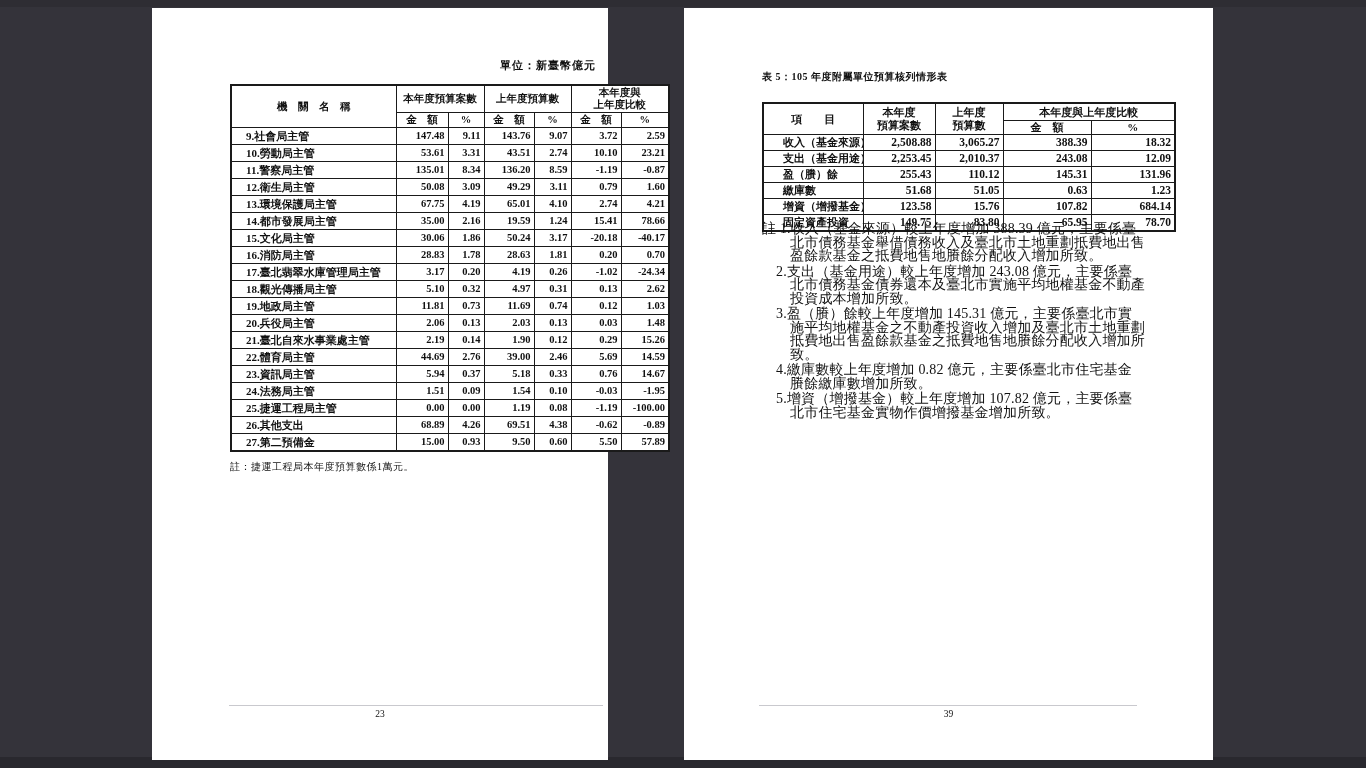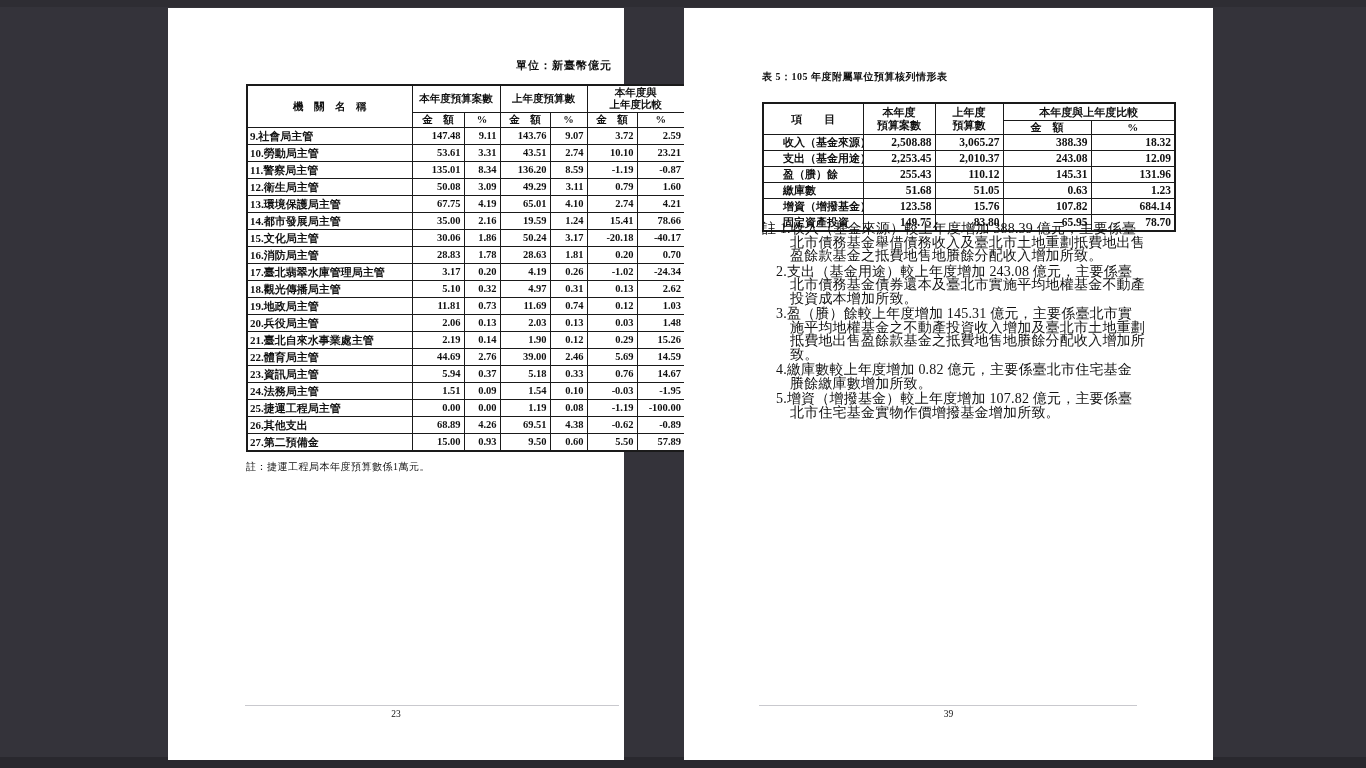--- a/index.html
+++ b/index.html
@@ -7,21 +7,21 @@
     width:1366px;height:768px;overflow:hidden;position:relative;
     background:#34333a;
     font-family:"Liberation Serif","DejaVu Serif",serif;
     color:#111;
   }
   .band{position:absolute;left:0;width:1366px;}
   .band-top{top:0;height:7px;background:#2e2d33;}
   .band-bottom{top:757px;height:11px;background:#29282e;}
 
   .page{position:absolute;top:8px;height:752px;background:#ffffff;}
-  .page-left{left:168px;width:456px;}
+  .page-left{left:152px;width:456px;}
   .page-right{left:684px;width:529px;}
 
   
   .unit-label{
     position:absolute;top:50px;right:12px;
     font-size:11px;font-weight:bold;letter-spacing:1px;
   }
   table.doc-table{
     border-collapse:collapse;table-layout:fixed;
     position:absolute;background:#fff;
@@ -29,21 +29,21 @@
   table.doc-table th,table.doc-table td{
     border:1px solid #1a1a1a;overflow:hidden;white-space:nowrap;
     font-weight:bold;padding:0 3px;
   }
   table.doc-table{border:2px solid #1a1a1a;}
   .ltable{left:78px;top:76px;width:438px;font-size:10.5px;}
   .ltable thead th{text-align:center;font-size:10.5px;line-height:12px;}
   .ltable .hrow1 th{height:26px;}
   .ltable .hrow2 th{height:14px;}
   .ltable td{height:16px;line-height:16px;}
-  .ltable td.name{text-align:left;font-size:11px;padding-left:2px;}
+  .ltable td.name{text-align:left;font-size:11px;padding-left:14px;}
   .ltable td.num{text-align:right;font-size:10.5px;}
   .footnote-left{
     position:absolute;left:78px;top:452px;
     font-size:10px;letter-spacing:0.5px;
   }
 
   
   .rtitle{
     position:absolute;left:78px;top:62px;
     font-size:10px;font-weight:bold;letter-spacing:0.5px;

